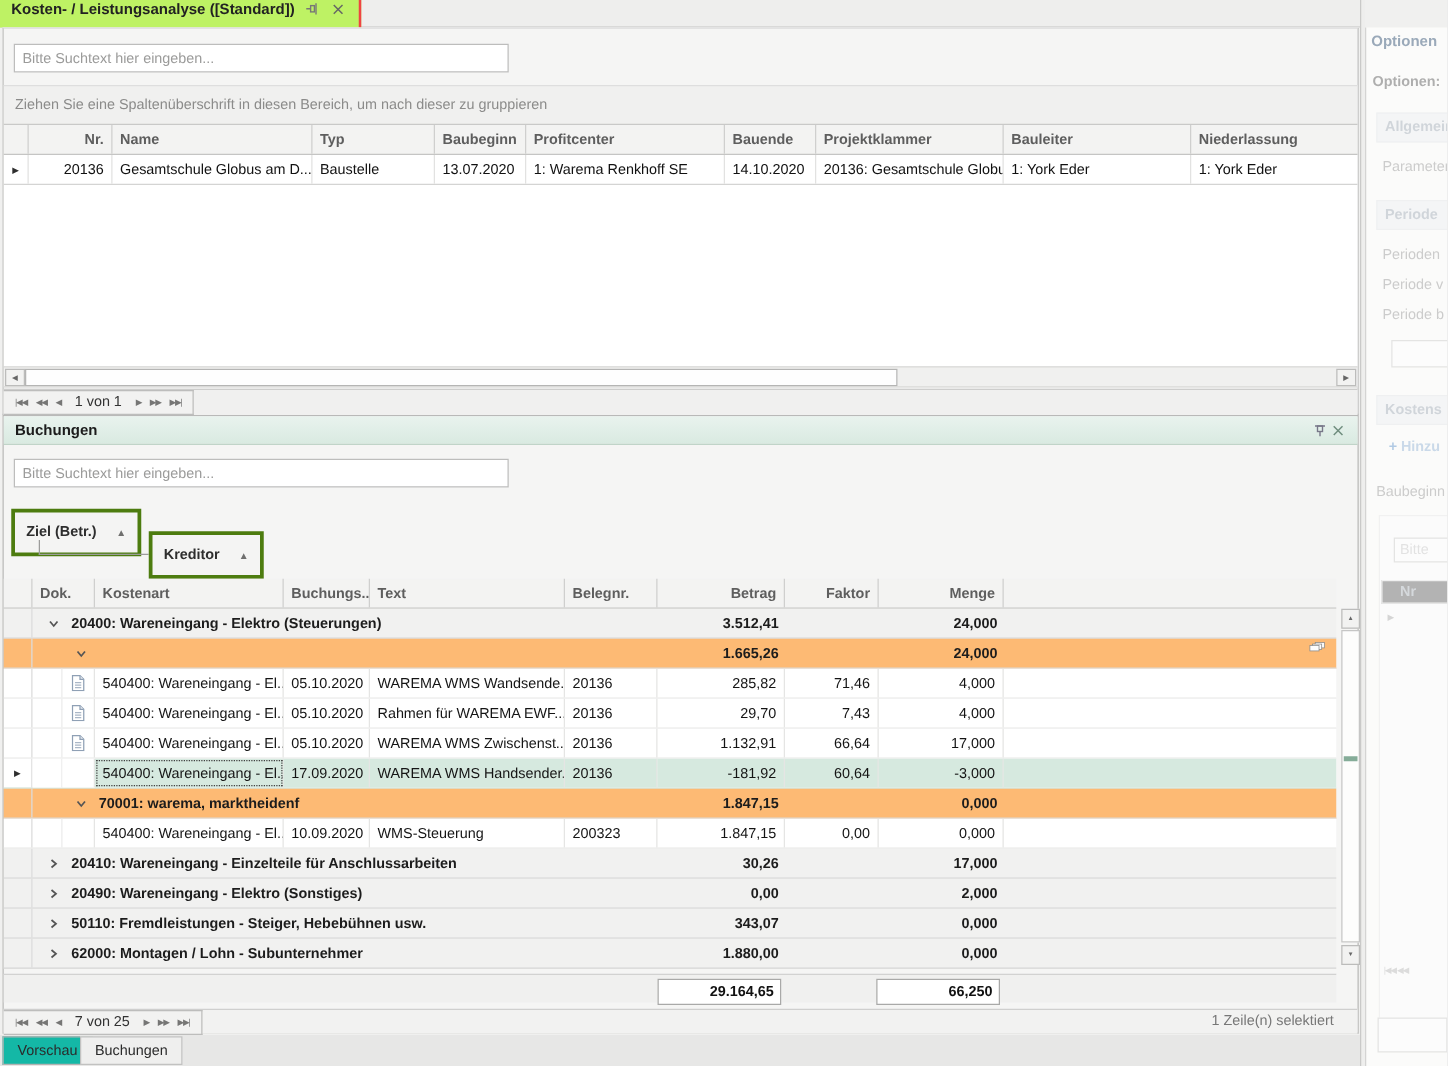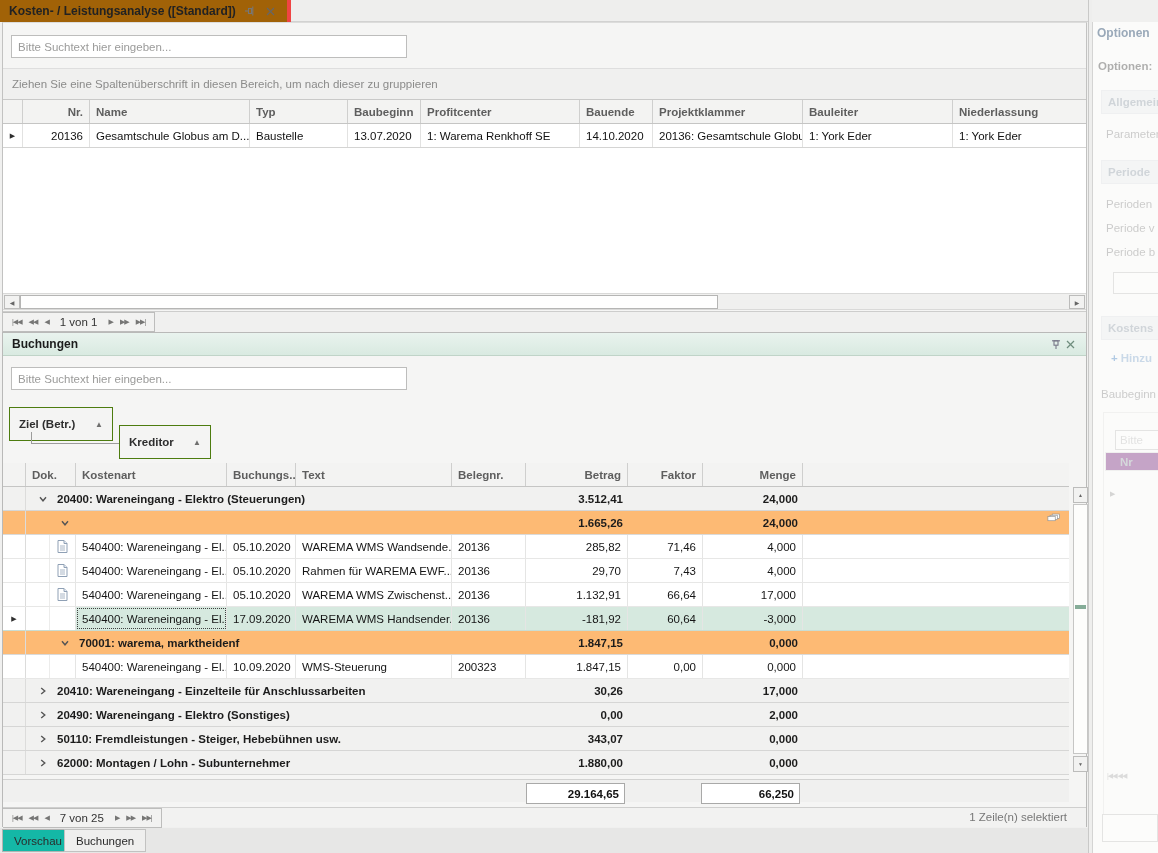--- a/index.html
+++ b/index.html
@@ -1,21 +1,21 @@
 <!DOCTYPE html>
 <html><head>
 <meta charset="utf-8">
 <style>
   * {box-sizing:border-box;margin:0;padding:0}
   html,body {background:#e8e8e7}
   body {font-family:"Liberation Sans",sans-serif;}
   #app {position:relative;width:1158px;height:853px;background:#f0f0ef;overflow:hidden;font-size:11.5px;color:#1e1e1e}
   
   .top-tabbar{position:absolute;left:0;top:0;width:1088px;height:22px;background:#eeeeed;border-bottom:1px solid #d2d2d1}
-  .doc-tab{position:absolute;left:0;top:0;height:22px;display:flex;align-items:center;gap:7px;padding:0 9px;background:#a16207;border-right:4px solid #ef4444}
+  .doc-tab{position:absolute;left:0;top:0;height:22px;display:flex;align-items:flex-start;gap:7px;padding:0 9px;background:#bef264;border-right:2px solid #ef4444}
   .doc-tab-title{font-weight:700;font-size:12px;color:#222;white-space:nowrap}
   .ico{display:inline-flex;align-items:center;justify-content:center;width:14px;height:14px}
   
   .search-inp{position:absolute;left:8px;width:396px;height:23px;border:1px solid #bdbdbc;background:#fff;padding:0 6px;font-size:11.5px;color:#444;font-family:inherit}
   .search-inp::placeholder{color:#9b9b9a}
   .nav-g{font-size:7px;color:#767675;letter-spacing:-1px;white-space:nowrap}
   .pager-text{font-size:11.5px;color:#333;margin:0 4px;white-space:nowrap}
   .pager-box{position:absolute;left:0;top:0;height:20px;display:flex;align-items:center;gap:7px;padding:0 9px;border:1px solid #bdbdbc;border-left:none;background:#f2f2f1}
   
   .panel-top{position:absolute;left:2px;top:22px;width:1085px;height:310px;background:#f5f5f4;border:1px solid #c2c2c1;border-top:1px solid #dcdcdb}
@@ -35,21 +35,21 @@
   .hs-btn{position:absolute;top:1px;width:16px;height:14px;background:#f2f2f1;border:1px solid #bcbcbb;display:flex;align-items:center;justify-content:center;font-size:6px;color:#666}
   .hs-btn.left{left:1px}.hs-btn.right{right:1px}
   .hs-thumb{position:absolute;left:17px;top:1px;width:698px;height:14px;background:#fefefe;border:1px solid #b5b5b4}
   .pagerbar{position:absolute;left:0;top:288px;width:100%;height:21px;background:#f0f0ef;border-top:1px solid #cdcdcc}
   .row-arrow{font-size:7px;color:#2e2e2e}
   
   .panel-buch{position:absolute;left:2px;top:332px;width:1085px;height:495px;background:#f5f5f4;border:1px solid #b9b9b8}
   .buch-title{position:absolute;left:0;top:0;width:100%;height:23px;background:linear-gradient(#e9f3ee,#d9eae1);border-bottom:1px solid #c0d4c8;display:flex;align-items:center;padding:0 9px;font-weight:700;font-size:12px;color:#1c1c1c}
   .buch-title .spacer{flex:1}
   .panel-buch .search-inp{top:34px}
-  .pill{position:absolute;height:25px;border:1px solid #4d7c0f;background:#f4f4f3;display:flex;align-items:center;justify-content:space-between;padding:16px 9px;font-weight:700;color:#2e2e2e;white-space:nowrap}
+  .pill{position:absolute;height:25px;border:3px solid #4d7c0f;background:#f4f4f3;display:flex;align-items:center;justify-content:space-between;padding:16px 9px;font-weight:700;color:#2e2e2e;white-space:nowrap}
   .pill .tri{font-size:8px;color:#6f6f6e;margin-left:10px}
   .pill.p1{left:6px;top:74px;width:104px}
   .pill.p2{left:116px;top:92px;width:92px}
   .conn-v{position:absolute;left:28px;top:99px;width:1px;height:12px;background:#9c9c9b}
   .conn-h{position:absolute;left:28px;top:110px;width:88px;height:1px;background:#9c9c9b}
   .gridB{position:absolute;left:0;top:130px;width:1066px}
   .gridB-header{display:flex;height:24px;background:#f3f3f2;border-bottom:1px solid #c5c5c4}
   .hB{display:flex;align-items:center;padding:0 6px;border-right:1px solid #cfcfce;font-weight:700;color:#5e5e5e;overflow:hidden;white-space:nowrap}
   .bw-ind{width:23px;flex:none;padding:0;justify-content:center}
   .bw-dok{width:50px;flex:none}.bw-kost{width:151px;flex:none}.bw-dat{width:69px;flex:none}
@@ -101,21 +101,21 @@
   .sidebar{position:absolute;left:1092px;top:22px;width:66px;height:831px;background:#fbfbfa;border-left:1px solid #d4d4d3;overflow:hidden}
   .side-tabtitle{position:absolute;left:4px;top:4px;font-weight:700;font-size:12px;color:#8295a9;opacity:.8;white-space:nowrap}
   .side-fade{position:absolute;left:0;top:26px;width:66px;height:805px;opacity:.38}
   .sf-heading{position:absolute;left:5px;top:12px;font-weight:700;color:#333;white-space:nowrap}
   .sf-sec{position:absolute;left:8px;width:70px;height:24px;background:#e9ecef;border:1px solid #dde0e3;display:flex;align-items:center;padding-left:6px;font-weight:700;color:#8d99a6;white-space:nowrap}
   .sf-label{position:absolute;left:13px;color:#808080;white-space:nowrap}
   .sf-input{position:absolute;background:#fff;border:1px solid #bfbfbe}
   .sf-addlink{position:absolute;left:18px;color:#7ba3cc;font-weight:700;white-space:nowrap}
   .sf-addlink .plus{color:#3c7dc0;margin-right:3px;font-weight:700}
   .sf-panelbox{position:absolute;left:10px;top:364px;width:60px;height:428px;background:#fdfdfc;border:1px solid #e2e2e1}
-  .sf-mini-header{position:absolute;left:12px;top:404px;width:54px;height:19px;background:#701a75;border:1px solid #e0e0df;display:flex;align-items:center;padding-left:14px;font-weight:700;color:#9aa2ab}
+  .sf-mini-header{position:absolute;left:12px;top:416px;width:54px;height:19px;background:#404040;border:1px solid #e0e0df;display:flex;align-items:center;padding-left:14px;font-weight:700;color:#9aa2ab}
   .sf-mini-arrow{position:absolute;left:17px;top:442px;font-size:7px;color:#999}
   .sf-mini-pager{position:absolute;left:14px;top:724px;font-size:7px;color:#aaa;letter-spacing:-1px;white-space:nowrap}
 </style>
 </head>
 <body>
 
 <div id="app">
 
   <div class="top-tabbar">
     <div class="doc-tab">

